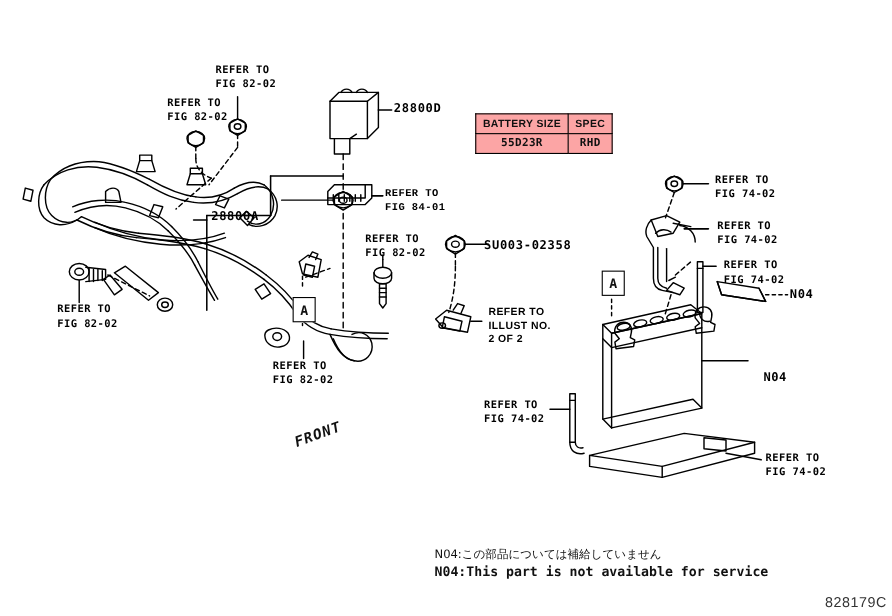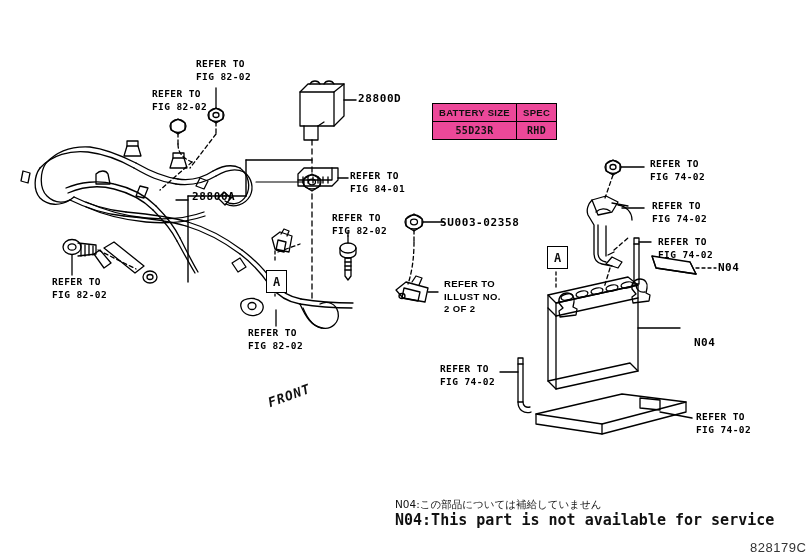--- a/index.html
+++ b/index.html
@@ -16,31 +16,31 @@
   .illust{font-size:9.5px;line-height:12.5px;font-family:"Liberation Sans",sans-serif;font-weight:bold;}
   .code{font-size:13px;font-family:"Liberation Sans",sans-serif;font-weight:normal;letter-spacing:0.5px;color:#333;}
 
   
   .boxA{position:absolute;width:19px;height:21px;border:1.4px solid #000;background:#fff;
         display:flex;align-items:center;justify-content:center;
         font-family:"DejaVu Sans Mono","Liberation Mono",monospace;
         font-size:12px;font-weight:bold;line-height:1;}
 
   
-  .spec{position:absolute;border-collapse:collapse;background:#ec4899;}
+  .spec{position:absolute;border-collapse:collapse;background:#fca5a5;}
   .spec td{border:1.2px solid #000;font-family:"Liberation Sans",sans-serif;
            font-weight:bold;font-size:9.5px;text-align:center;padding:3px 6px;
            letter-spacing:0.3px;white-space:nowrap;}
   .spec td.v{font-family:"DejaVu Sans Mono","Liberation Mono",monospace;font-size:10px;}
 
   
   .notes{position:absolute;left:395px;top:496px;}
   .note-jp{font-family:"DejaVu Sans","Liberation Sans",sans-serif;font-size:10.5px;
            font-weight:normal;line-height:16px;white-space:pre;}
-  .note-en{font-family:"DejaVu Sans Mono","Liberation Mono",monospace;font-size:15px;
+  .note-en{font-family:"DejaVu Sans Mono","Liberation Mono",monospace;font-size:12px;
            font-weight:bold;line-height:16px;white-space:pre;}
 
   .front{position:absolute;left:266px;top:396px;font-size:13px;font-weight:bold;
          font-style:italic;letter-spacing:1px;transform:rotate(-20deg);
          transform-origin:left top;
          font-family:"DejaVu Sans Mono","Liberation Mono",monospace;}
 </style>
 </head>
 <body>
 
@@ -292,21 +292,21 @@
   </svg>
 
   <div class="lbl refer" style="left:196px;top:58px;"><span>REFER TO</span>
 <span>FIG 82-02</span></div>
 
   <div class="lbl refer" style="left:152px;top:88px;"><span>REFER TO</span>
 <span>FIG 82-02</span></div>
 
   <div class="lbl part" style="left:358px;top:92px;">28800D</div>
 
-  <div class="lbl refer" style="left:350px;top:170px;"><span>REFER TO</span>
+  <div class="lbl refer" style="left:350px;top:170px;font-family:Liberation Mono, monospace;"><span>REFER TO</span>
 <span>FIG 84-01</span></div>
 
   <div class="lbl refer" style="left:332px;top:212px;"><span>REFER TO</span>
 <span>FIG 82-02</span></div>
 
   <div class="lbl part" style="left:192px;top:190px;">28800A</div>
 
   <div class="lbl part" style="left:440px;top:216px;">SU003-02358</div>
 
   <div class="lbl refer" style="left:52px;top:276px;"><span>REFER TO</span>

